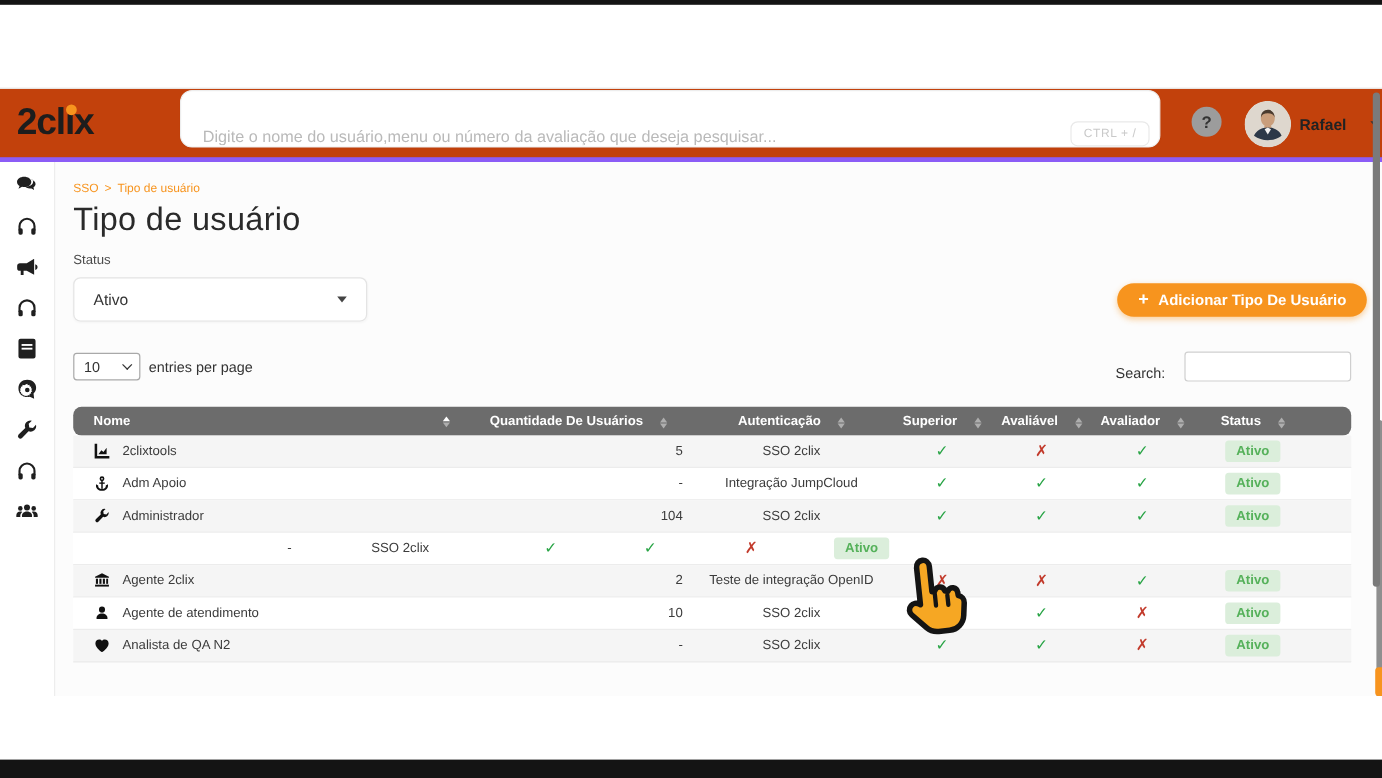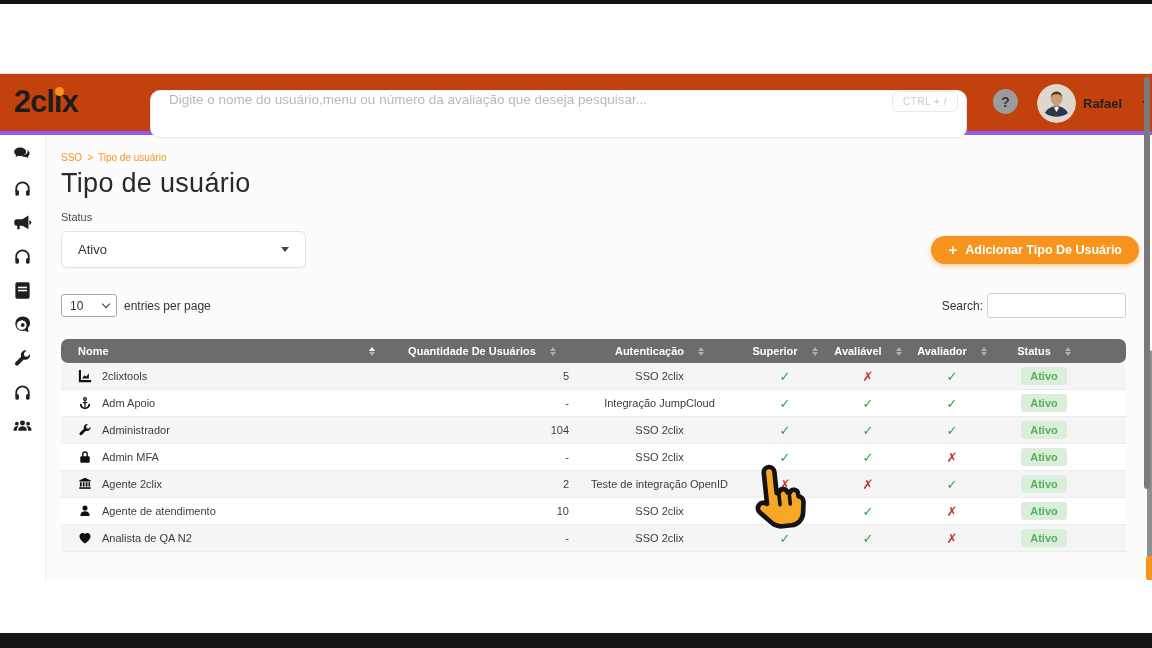--- a/index.html
+++ b/index.html
@@ -13,22 +13,22 @@
   .top-bar{position:absolute;top:0;left:0;right:0;height:4px;background:#141414}
   .bottom-bar{position:absolute;bottom:0;left:0;right:0;height:15px;background:#141414}
 
   .app{position:absolute;top:73px;left:0;width:1152px;height:507px;background:#fcfcfc;
        border-top:1px solid #e8e8e8;overflow:hidden}
 
   
   .app-header{height:61px;background:#c2410c;border-bottom:4px solid #8b5cf6;position:relative}
   .logo{position:absolute;left:14px;top:10px;font-size:31px;font-weight:bold;color:#1d1d1d;letter-spacing:-1px}
   .logo-dot{position:absolute;left:41px;top:3px;width:9px;height:9px;border-radius:50%;background:var(--accent)}
-  .search-wrap{position:absolute;left:150px;top:16px;width:817px;height:48px;border:1px solid #ededed;
-       border-radius:10px;background:#fff;display:flex;align-items:flex-start;padding:0 8px 0 16px;
+  .search-wrap{position:absolute;left:150px;top:1px;width:817px;height:48px;border:1px solid #ededed;
+       border-radius:10px;background:#fff;display:flex;align-items:flex-end;padding:0 8px 0 16px;
        box-shadow:0 1px 2px rgba(0,0,0,.02)}
   .search-input{flex:1;border:none;outline:none;font-size:13.5px;color:#444;background:transparent}
   .search-input::placeholder{color:#b9b9b9}
   .kbd{border:1px solid #e9e9e9;border-radius:6px;color:#c9c9c9;font-size:10px;padding:4px 10px;letter-spacing:.5px;white-space:nowrap}
   .help-btn{position:absolute;left:993px;top:15px;width:25px;height:25px;border-radius:50%;background:#9c9c9c;
        color:#333;font-weight:bold;font-size:14px;display:flex;align-items:center;justify-content:center;cursor:pointer}
   .avatar{position:absolute;left:1037px;top:10px;width:39px;height:39px;border-radius:50%;overflow:hidden}
   .user-menu{position:absolute;left:1083px;top:22px;display:flex;align-items:center;gap:20px;cursor:pointer}
   .user-name{font-size:13px;color:#222;font-weight:bold}
   .tri-down{width:0;height:0;border-left:4px solid transparent;border-right:4px solid transparent;border-top:5px solid #333}
@@ -53,39 +53,39 @@
   .add-btn{height:28px;background:var(--accent);border:none;border-radius:14px;color:#fff;font-size:12.5px;
        font-weight:bold;padding:0 17px;display:flex;align-items:center;gap:8px;margin-right:-13px;cursor:pointer;
        box-shadow:0 2px 5px rgba(247,148,29,.45);font-family:inherit}
   .add-plus{font-size:15px}
 
   .controls{display:flex;justify-content:space-between;align-items:center;margin-top:25px}
   .entries{display:flex;align-items:center;gap:7px;font-size:12px;color:#333}
   .entries-select{width:56px;height:23px;border:1px solid #a9a9a9;border-radius:3px;display:flex;align-items:center;
        justify-content:space-between;padding:0 7px 0 8px;font-size:12px;background:#fff;cursor:pointer}
   .chev{width:6px;height:6px;border-right:1.8px solid #333;border-bottom:1.8px solid #333;transform:rotate(45deg);margin-top:-3px}
-  .search-box{display:flex;align-items:center;gap:4px;font-size:12px;color:#333}
+  .search-box{display:flex;align-items:flex-end;gap:16px;font-size:12px;color:#333}
   .table-search-input{width:139px;height:25px;border:1px solid #cfcfcf;border-radius:3px;padding:0 6px;font-size:12px;outline:none}
 
   
   .table{margin-top:21px}
   .thead{height:24px;background:var(--hdr-gray);border-radius:7px;display:flex;align-items:center;color:#fff;
        font-size:11px;font-weight:bold}
   .cell{display:flex;align-items:center}
   .c-nome{flex:1;padding-left:17px}
   .thead .c-nome{justify-content:space-between;padding-right:12px}
   .c-qtd{width:190px;justify-content:flex-end;padding-right:8px}
   .thead .c-qtd{justify-content:center;padding-right:0}
   .c-auth{width:165px;justify-content:center;text-align:center}
   .c-sup{width:86px;justify-content:center}
   .c-ava{width:80px;justify-content:center}
   .c-avd{width:88px;justify-content:center}
   .c-status{width:96px;justify-content:center}
   .c-end{width:34px}
-  .hcell-inner{display:flex;align-items:center;gap:14px}
+  .hcell-inner{display:flex;align-items:flex-end;gap:14px}
   .sort{display:inline-flex;flex-direction:column;gap:1px}
   .sort i{display:block;width:0;height:0;border-left:3.5px solid transparent;border-right:3.5px solid transparent}
   .sort .up{border-bottom:4px solid rgba(255,255,255,.45)}
   .sort .dn{border-top:4px solid rgba(255,255,255,.45)}
   .sort.active .up{border-bottom-color:#fff}
 
   .trow{display:flex;align-items:center;height:27px;font-size:11px;color:#3c3c3c;border-bottom:1px solid #ececec;cursor:pointer}
   .trow:nth-child(odd){background:#f5f5f5}
   .trow:nth-child(even){background:#fff}
   .row-icon{width:14px;height:14px;fill:#111;margin-right:10px;flex:none}
@@ -365,26 +365,20 @@
               </div>
               <div class="cell c-avd">
                 <span class="mark-check">✓</span>
               </div>
               <div class="cell c-status">
                 <span class="badge">Ativo</span>
               </div>
               <div class="cell c-end"></div>
             </div>
             <div class="trow">
-              <div class="cell c-nome">
-                <svg viewBox="0 0 16 16" class="row-icon">
-                  <path d="M8 1.4a3.3 3.3 0 0 1 3.3 3.3V7H12a1.4 1.4 0 0 1 1.4 1.4v4.8A1.4 1.4 0 0 1 12 14.6H4a1.4 1.4 0 0 1-1.4-1.4V8.4A1.4 1.4 0 0 1 4 7h.7V4.7A3.3 3.3 0 0 1 8 1.4zm0 1.6a1.7 1.7 0 0 0-1.7 1.7V7h3.4V4.7A1.7 1.7 0 0 0 8 3z"></path>
-                </svg>
-                <span>Admin MFA</span>
-              </div>
               <div class="cell c-qtd">-</div>
               <div class="cell c-auth">SSO 2clix</div>
               <div class="cell c-sup">
                 <span class="mark-check">✓</span>
               </div>
               <div class="cell c-ava">
                 <span class="mark-check">✓</span>
               </div>
               <div class="cell c-avd">
                 <span class="mark-cross">✗</span>

